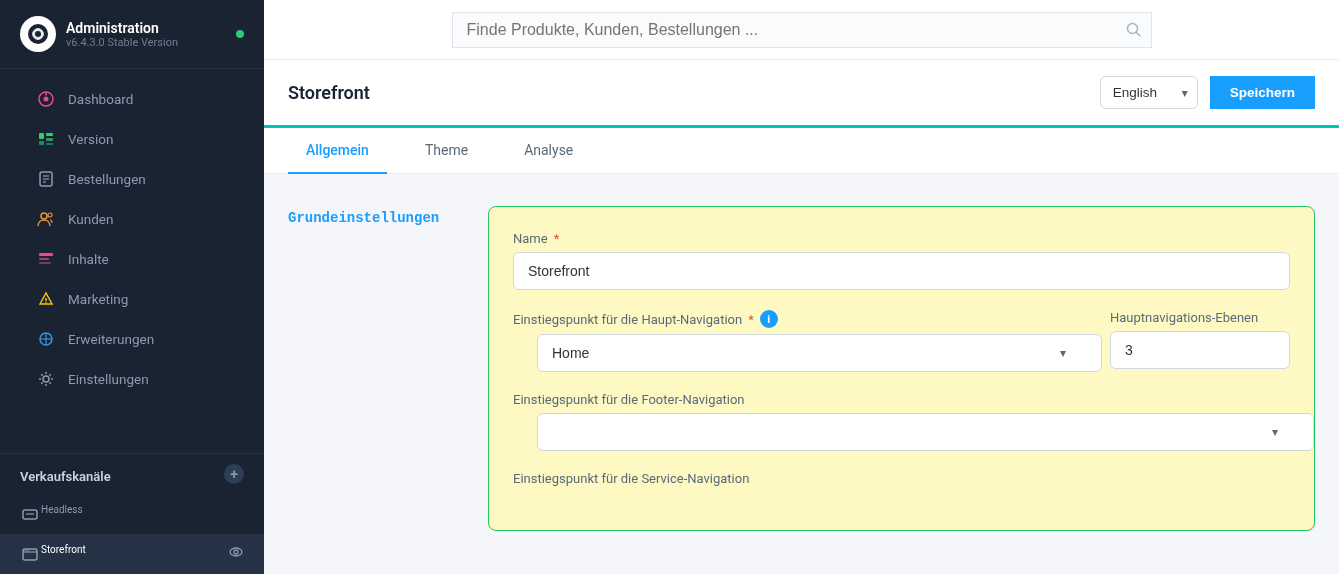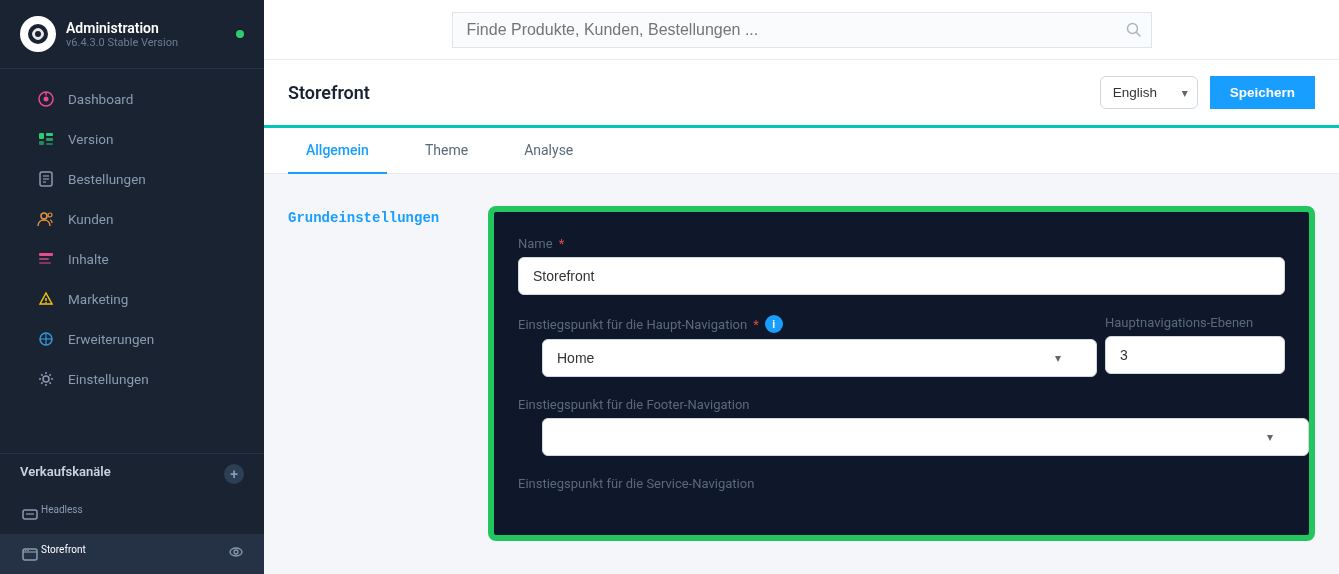--- a/index.html
+++ b/index.html
@@ -57,21 +57,21 @@
       width: 20px;
       height: 20px;
       display: flex;
       align-items: center;
       justify-content: center;
       flex-shrink: 0;
     }
 
     .sidebar-section-title {
       display: flex;
-      align-items: flex-start;
+      align-items: flex-end;
       justify-content: space-between;
       padding: 10px 20px;
       color: #c8d4e0;
       font-size: 13px;
       font-weight: 600;
       border-top: 1px solid #253144;
       margin-top: 4px;
     }
     .sidebar-section-add {
       width: 20px; height: 20px;
@@ -209,23 +209,23 @@
       width: 200px;
       min-width: 200px;
       color: #189eff;
       font-size: 14px;
       font-weight: 600;
       padding-top: 4px;
       font-family: Liberation Mono, monospace;
     }
     .form-card {
       flex: 1;
-      background: #0f172a;
+      background: #fef9c3;
       border-radius: 8px;
-      border: 6px solid #22c55e;
+      border: 1px solid #22c55e;
       padding: 24px;
     }
     .form-group { margin-bottom: 20px; }
     .form-label {
       font-size: 13px;
       color: #5a6a7a;
       margin-bottom: 6px;
       display: flex;
       align-items: center;
       gap: 6px;

